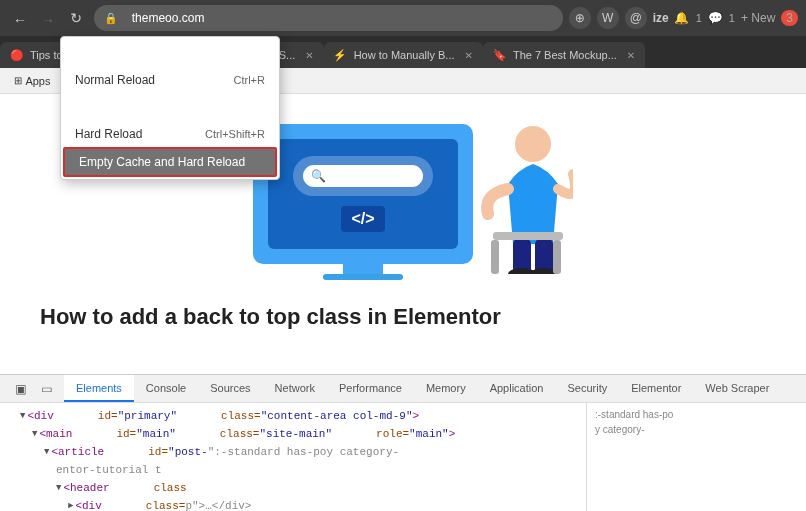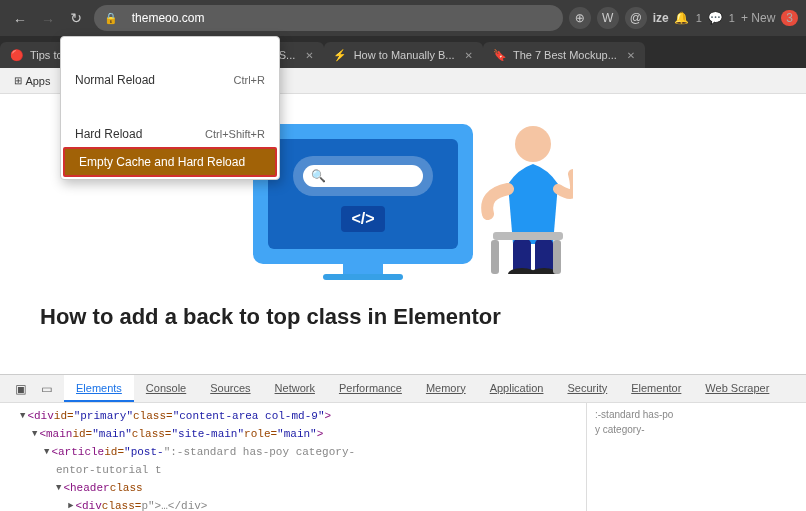--- a/index.html
+++ b/index.html
@@ -130,21 +130,21 @@
       align-items: center;
       justify-content: space-between;
       padding: 6px 14px;
       font-size: 12px;
       color: #333;
       cursor: pointer;
       white-space: nowrap;
       margin-top: 28px;
     }
     .reload-menu-item.highlighted {
-      background: #a16207;
+      background: #737373;
       color: #fff;
       border: 2px solid #d32f2f;
       border-radius: 2px;
       margin: 0 2px;
     }
     .shortcut { color: #666; font-size: 11px; padding-left: 14px; }
     .reload-menu-item.highlighted .shortcut { color: rgba(255,255,255,0.8); }
 
     
     .page-content {
@@ -189,21 +189,20 @@
       gap: 0;
     }
     .dt-tab {
       padding: 0 12px;
       font-size: 11px;
       color: #555;
       display: flex; align-items: center;
       cursor: pointer;
       border-bottom: 2px solid transparent;
       white-space: nowrap;
-      text-decoration: underline;
     }
     .dt-tab.active {
       color: #1a73e8;
       border-bottom: 2px solid #1a73e8;
       background: #fff;
     }
     .dt-tab-icons {
       display: flex; align-items: center;
       padding: 0 6px;
       gap: 4px;
@@ -227,21 +226,21 @@
     .code-line {
       padding: 1px 12px;
       line-height: 16px;
       white-space: nowrap;
       display: flex;
       align-items: center;
     }
     .code-line .indent { display: inline-block; }
     .triangle { color: #555; margin-right: 2px; font-size: 9px; cursor: pointer; }
     .tag-name { color: #881280; }
-    .attr-name { color: #994500; }
+    .attr-name { color: #994500; margin-left: 44px; }
     .attr-value { color: #1a1aa6; }
     .tag-gray { color: #888; }
 
     
     .devtools-layout {
       display: flex;
       flex: 1;
       overflow: hidden;
     }
     .devtools-left {

